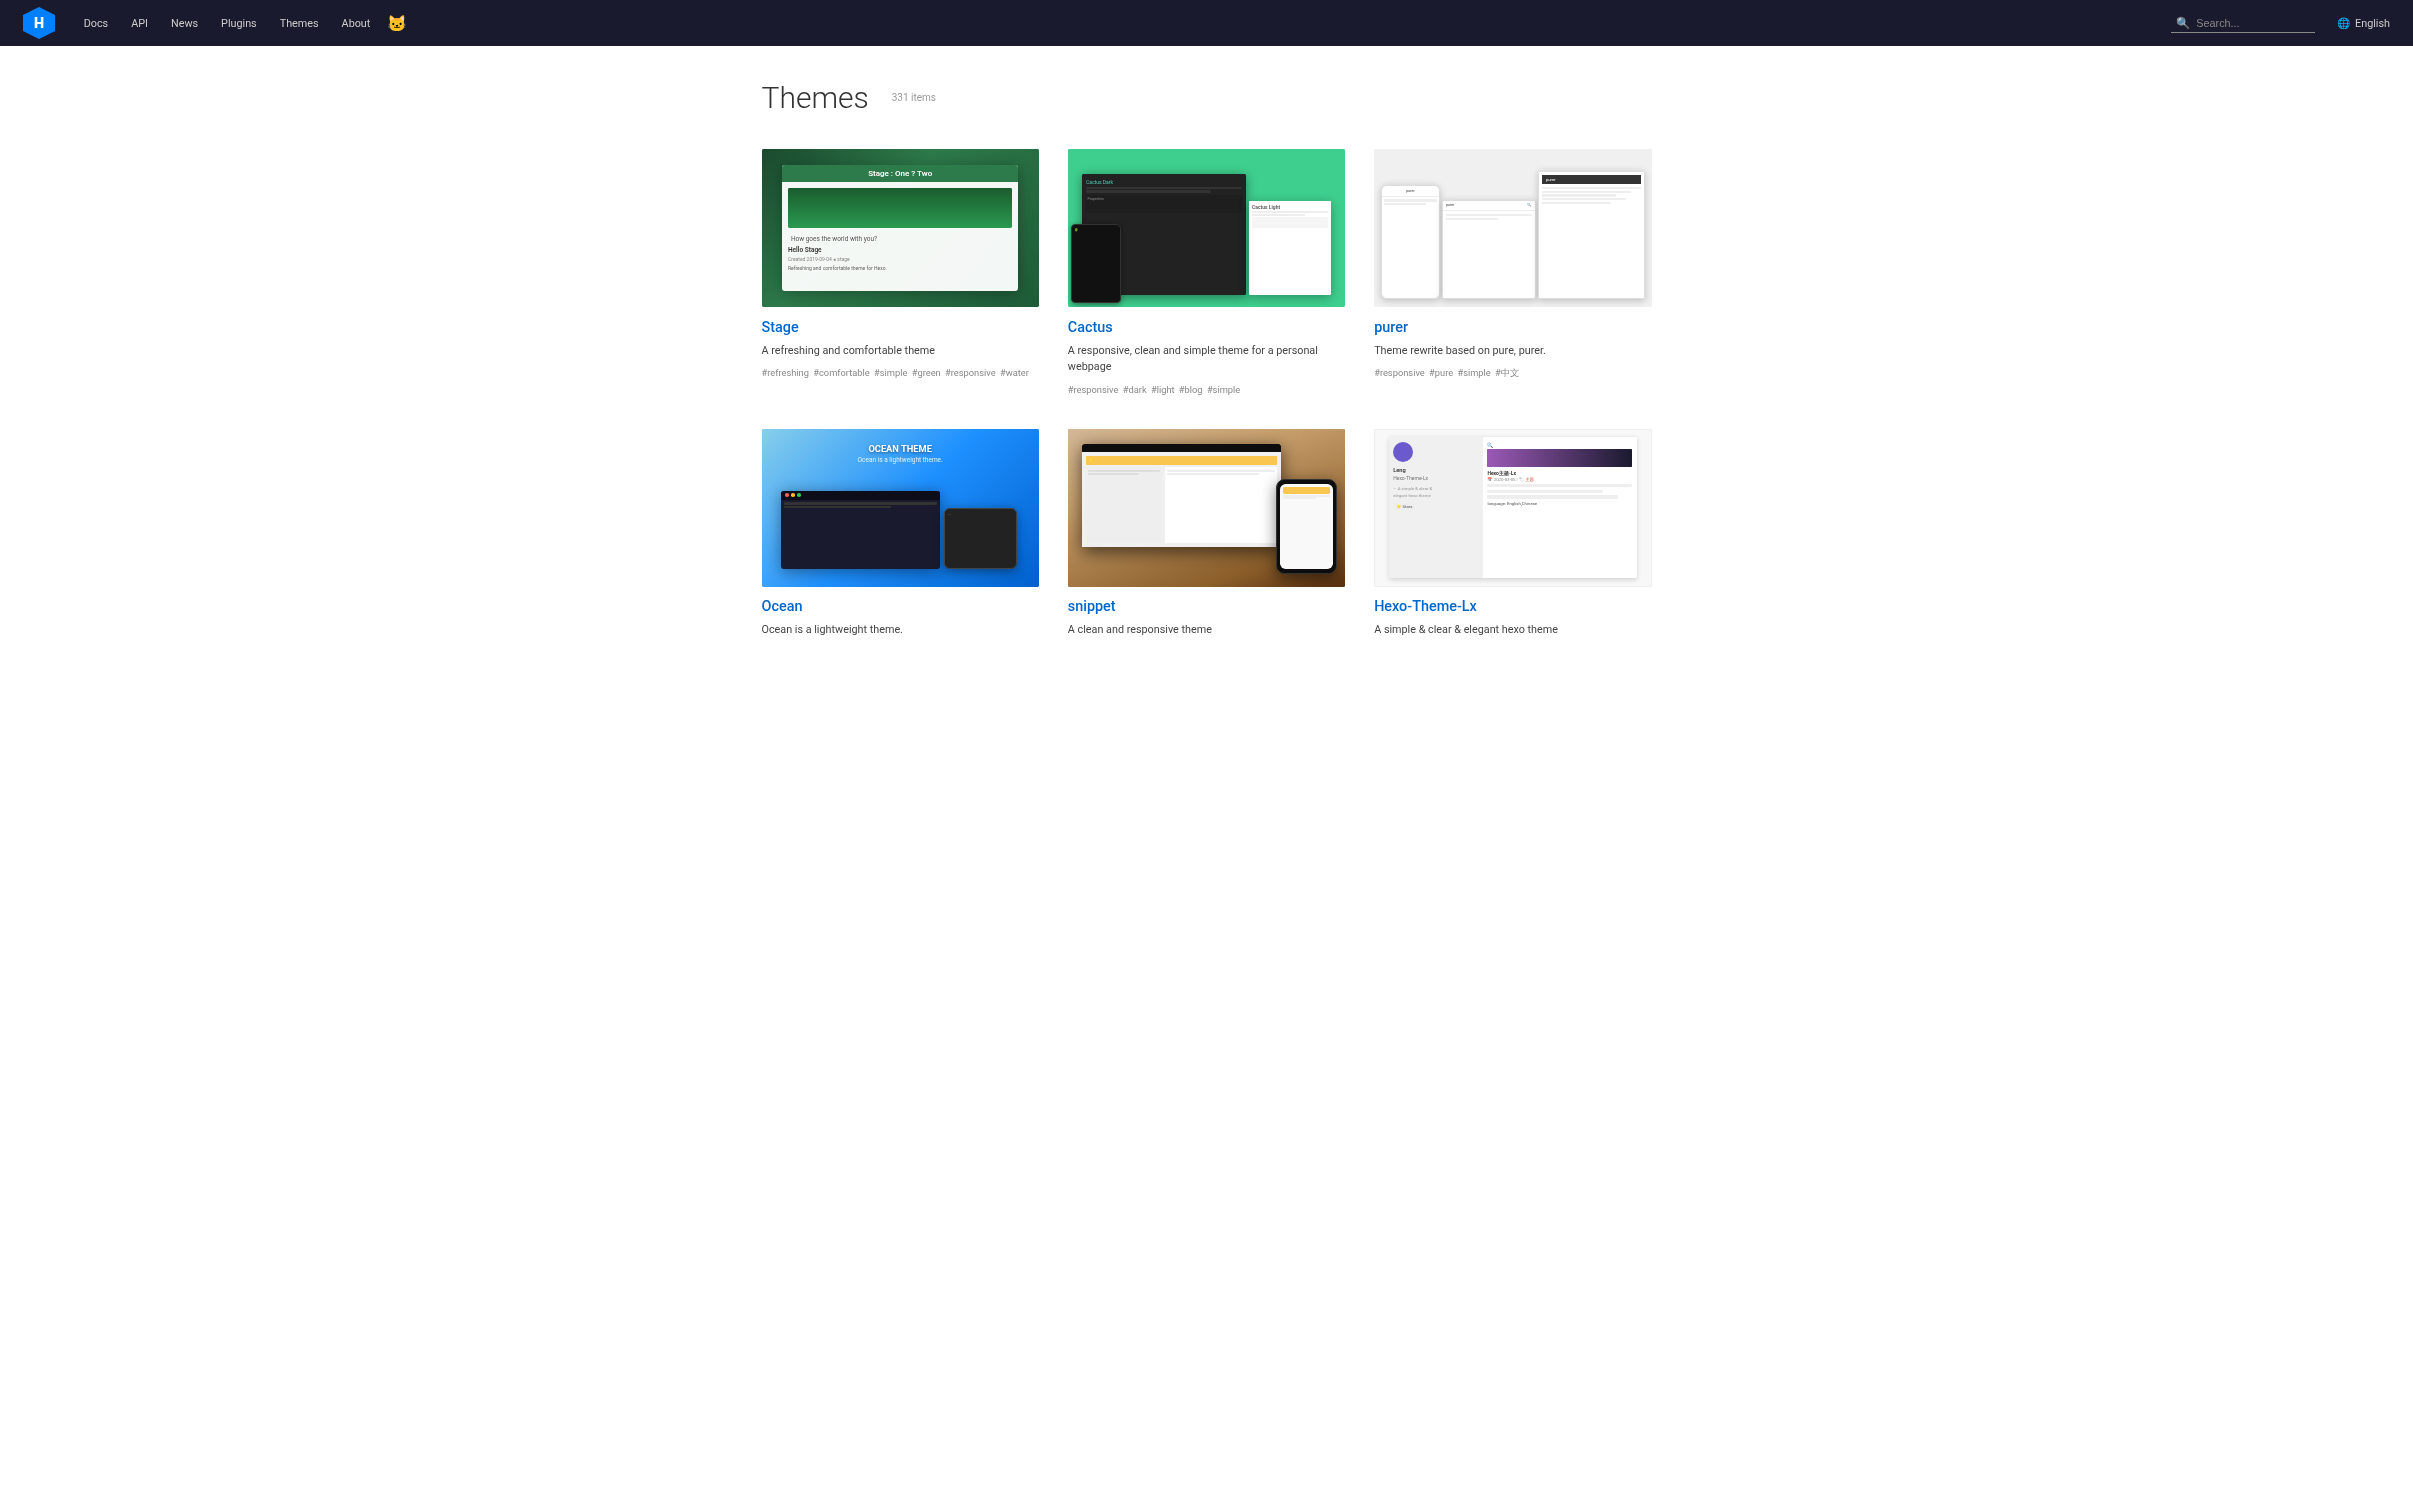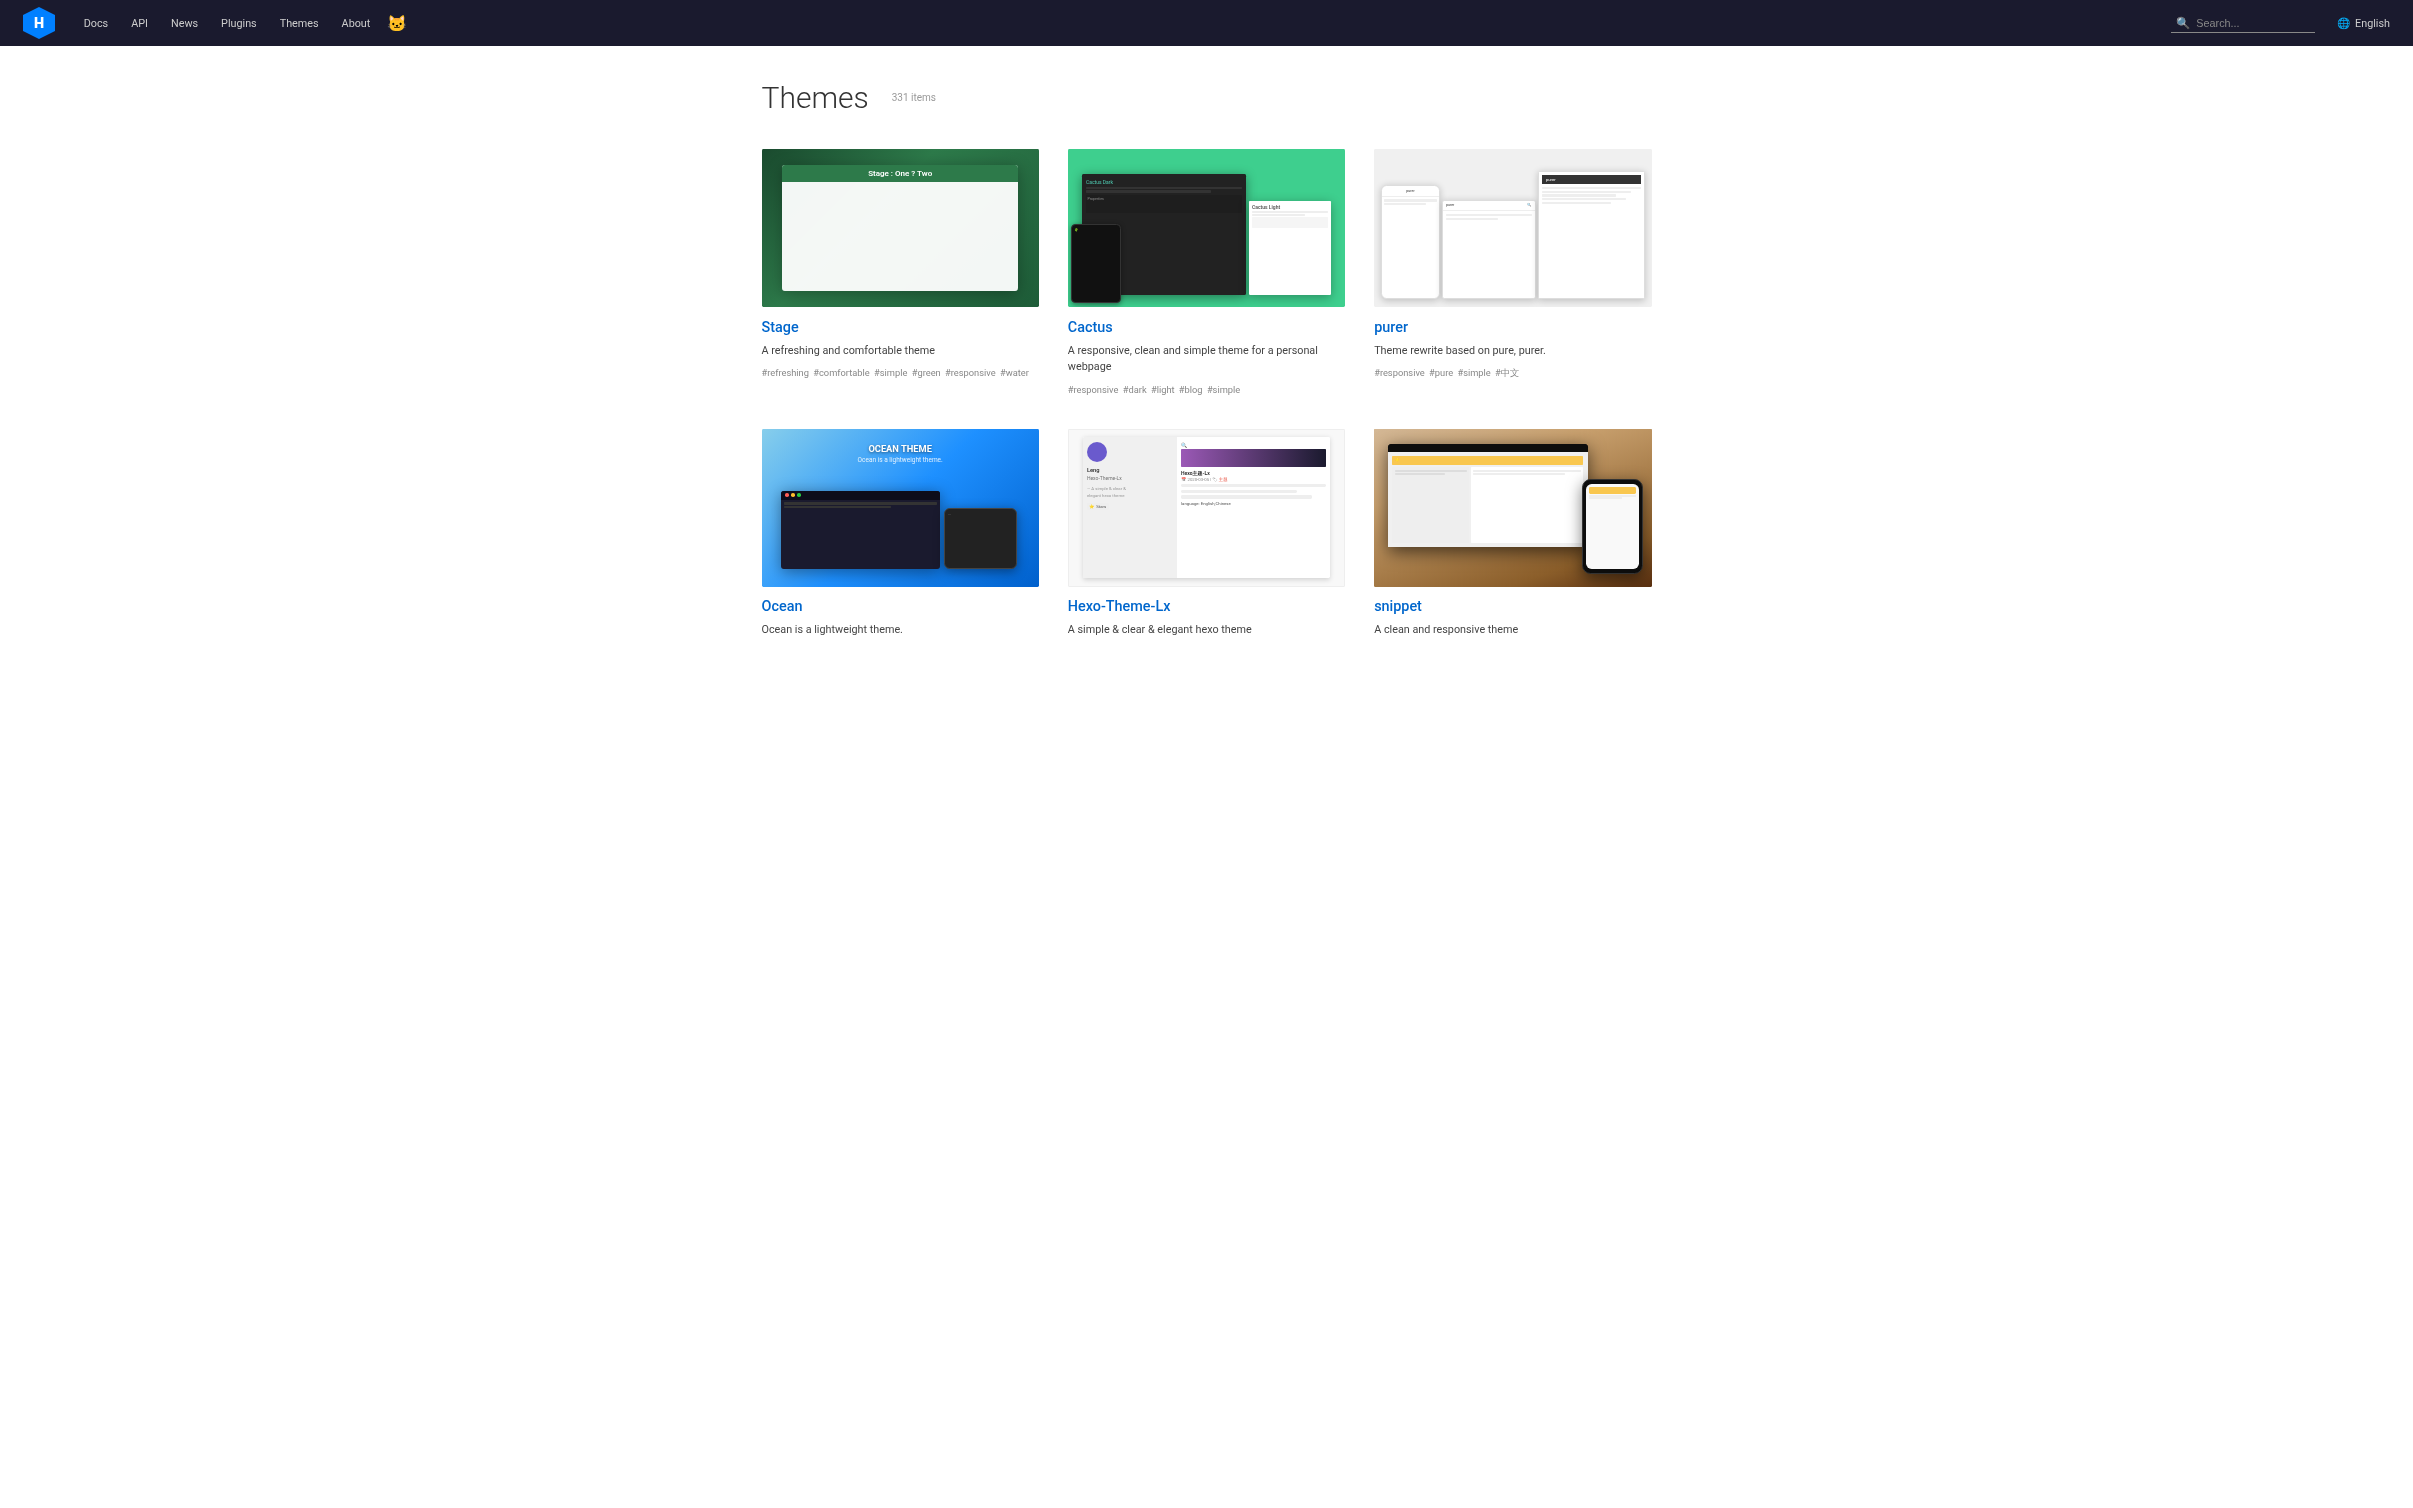--- a/index.html
+++ b/index.html
@@ -372,20 +372,27 @@
     <span class="themes-count">331 items</span>
   </div>
 
   <div class="themes-grid">
 
     <div class="theme-card">
       <div class="theme-card-image">
         <div class="mock-img mock-stage">
           <div class="mock-stage-content">
             <div class="mock-stage-header">Stage : One ? Two</div>
+            <div class="mock-stage-body">
+              <div class="mock-stage-hero"></div>
+              <div style="font-size:6.5px;color:#555;padding:2.9px;">How goes the world with you?</div>
+              <div class="mock-stage-text">Hello Stage</div>
+              <div style="font-size:5px;color:#888;margin-bottom:2.2px;">Created 2019-09-04 ● stage</div>
+              <div style="font-size:5px;color:#666;">Refreshing and comfortable theme for Hexo.</div>
+            </div>
           </div>
         </div>
       </div>
       <a class="theme-card-name">Stage</a>
       <p class="theme-card-desc">A refreshing and comfortable theme</p>
       <div class="theme-card-tags">
         <span class="tag">#refreshing</span>
         <span class="tag">#comfortable</span>
         <span class="tag">#simple</span>
         <span class="tag">#green</span>
@@ -501,20 +508,59 @@
           </div>
         </div>
       </div>
       <a class="theme-card-name">Ocean</a>
       <p class="theme-card-desc">Ocean is a lightweight theme.</p>
       <div class="theme-card-tags"></div>
     </div>
 
     <div class="theme-card">
       <div class="theme-card-image">
+        <div class="mock-img mock-photo" style="position:relative;">
+
+          <div style="position:absolute;width:100%;height:100%;background:linear-gradient(160deg,#d4b896 0%,#c8a06e 30%,#8b5e2a 80%,#5a3010 100%);"></div>
+
+          <div style="position:absolute;left:5%;top:10%;width:72%;height:65%;background:#1a1a1a;border-radius:3.6px;box-shadow:0 4.3px 17px rgba(0,0,0,0.6);">
+            <div style="background:#0d0d0d;height:7.2px;display:flex;align-items:center;padding:0 4.3px;border-radius:3.6px 3.6px 0 0;"></div>
+            <div style="background:#f0f0f0;height:calc(100% - 7.2px);padding:4.3px;overflow:hidden;">
+              <div style="background:#f9c74f;height:8.6px;border-radius:0.7px;margin-bottom:2.9px;display:flex;align-items:center;padding:0 2.9px;">
+                <span style="font-size:3.6px;color:#333;">🌟</span>
+              </div>
+              <div style="display:flex;gap:2.2px;height:calc(100% - 11.5px);">
+                <div style="width:40%;background:#eee;border-radius:0.7px;padding:2.2px;">
+                  <div style="height:2.2px;background:#ddd;border-radius:0.7px;margin-bottom:1.4px;"></div>
+                  <div style="height:2.2px;background:#ddd;border-radius:0.7px;width:70%;"></div>
+                </div>
+                <div style="flex:1;background:#fff;border-radius:0.7px;padding:2.2px;">
+                  <div style="height:2.2px;background:#eee;border-radius:0.7px;margin-bottom:1.4px;"></div>
+                  <div style="height:2.2px;background:#eee;border-radius:0.7px;margin-bottom:1.4px;width:85%;"></div>
+                </div>
+              </div>
+            </div>
+          </div>
+
+          <div style="position:absolute;right:3%;bottom:8%;width:22%;height:60%;background:#0d0d0d;border-radius:8.6px;border:1.4px solid #333;box-shadow:0 4.3px 14.4px rgba(0,0,0,0.5);">
+            <div style="background:#f9f9f9;height:calc(100% - 7.2px);margin:3.6px 2.9px 2.9px;border-radius:5.7px;overflow:hidden;padding:2.9px;">
+              <div style="background:#f9c74f;height:7.2px;border-radius:1.4px;margin-bottom:1.4px;"></div>
+              <div style="height:1.4px;background:#eee;border-radius:0.7px;margin-bottom:0.7px;"></div>
+              <div style="height:1.4px;background:#eee;border-radius:0.7px;width:70%;"></div>
+            </div>
+          </div>
+        </div>
+      </div>
+      <a class="theme-card-name">snippet</a>
+      <p class="theme-card-desc">A clean and responsive theme</p>
+      <div class="theme-card-tags"></div>
+    </div>
+
+    <div class="theme-card">
+      <div class="theme-card-image">
         <div class="mock-img mock-hexolx">
           <div class="mock-hexolx-content">
             <div class="mock-hexolx-left">
               <div class="mock-hexolx-avatar"></div>
               <div class="mock-hexolx-name">Leng</div>
               <div style="font-size:5px;color:#777;margin-bottom:2.9px;">Hexo-Theme-Lx</div>
               <div style="font-size:4.3px;color:#999;">— A simple &amp; clear &amp;</div>
               <div style="font-size:4.3px;color:#999;">elegant hexo theme</div>
               <div style="margin-top:2.9px;display:flex;gap:2.2px;">
                 <div style="background:#eee;border-radius:1.4px;padding:0.7px 2.9px;font-size:4.3px;color:#555;">⭐ Stars</div>
@@ -531,54 +577,15 @@
               <div style="font-size:4.3px;color:#555;margin-top:1.4px;">language: English,Chinese</div>
             </div>
           </div>
         </div>
       </div>
       <a class="theme-card-name">Hexo-Theme-Lx</a>
       <p class="theme-card-desc">A simple &amp; clear &amp; elegant hexo theme</p>
       <div class="theme-card-tags"></div>
     </div>
 
-    <div class="theme-card">
-      <div class="theme-card-image">
-        <div class="mock-img mock-photo" style="position:relative;">
-
-          <div style="position:absolute;width:100%;height:100%;background:linear-gradient(160deg,#d4b896 0%,#c8a06e 30%,#8b5e2a 80%,#5a3010 100%);"></div>
-
-          <div style="position:absolute;left:5%;top:10%;width:72%;height:65%;background:#1a1a1a;border-radius:3.6px;box-shadow:0 4.3px 17px rgba(0,0,0,0.6);">
-            <div style="background:#0d0d0d;height:7.2px;display:flex;align-items:center;padding:0 4.3px;border-radius:3.6px 3.6px 0 0;"></div>
-            <div style="background:#f0f0f0;height:calc(100% - 7.2px);padding:4.3px;overflow:hidden;">
-              <div style="background:#f9c74f;height:8.6px;border-radius:0.7px;margin-bottom:2.9px;display:flex;align-items:center;padding:0 2.9px;">
-                <span style="font-size:3.6px;color:#333;">🌟</span>
-              </div>
-              <div style="display:flex;gap:2.2px;height:calc(100% - 11.5px);">
-                <div style="width:40%;background:#eee;border-radius:0.7px;padding:2.2px;">
-                  <div style="height:2.2px;background:#ddd;border-radius:0.7px;margin-bottom:1.4px;"></div>
-                  <div style="height:2.2px;background:#ddd;border-radius:0.7px;width:70%;"></div>
-                </div>
-                <div style="flex:1;background:#fff;border-radius:0.7px;padding:2.2px;">
-                  <div style="height:2.2px;background:#eee;border-radius:0.7px;margin-bottom:1.4px;"></div>
-                  <div style="height:2.2px;background:#eee;border-radius:0.7px;margin-bottom:1.4px;width:85%;"></div>
-                </div>
-              </div>
-            </div>
-          </div>
-
-          <div style="position:absolute;right:3%;bottom:8%;width:22%;height:60%;background:#0d0d0d;border-radius:8.6px;border:1.4px solid #333;box-shadow:0 4.3px 14.4px rgba(0,0,0,0.5);">
-            <div style="background:#f9f9f9;height:calc(100% - 7.2px);margin:3.6px 2.9px 2.9px;border-radius:5.7px;overflow:hidden;padding:2.9px;">
-              <div style="background:#f9c74f;height:7.2px;border-radius:1.4px;margin-bottom:1.4px;"></div>
-              <div style="height:1.4px;background:#eee;border-radius:0.7px;margin-bottom:0.7px;"></div>
-              <div style="height:1.4px;background:#eee;border-radius:0.7px;width:70%;"></div>
-            </div>
-          </div>
-        </div>
-      </div>
-      <a class="theme-card-name">snippet</a>
-      <p class="theme-card-desc">A clean and responsive theme</p>
-      <div class="theme-card-tags"></div>
-    </div>
-
   </div>
 </main>
 
 
 </body></html>

